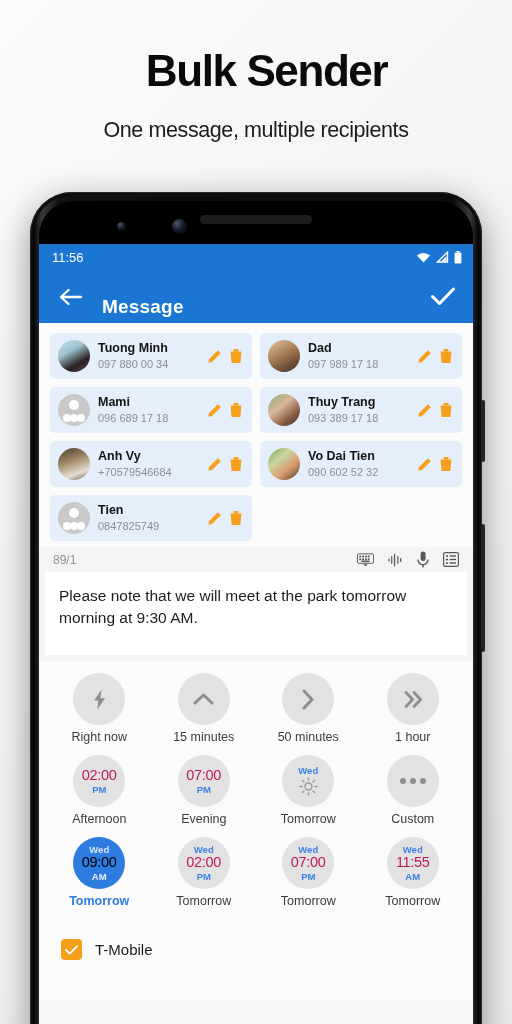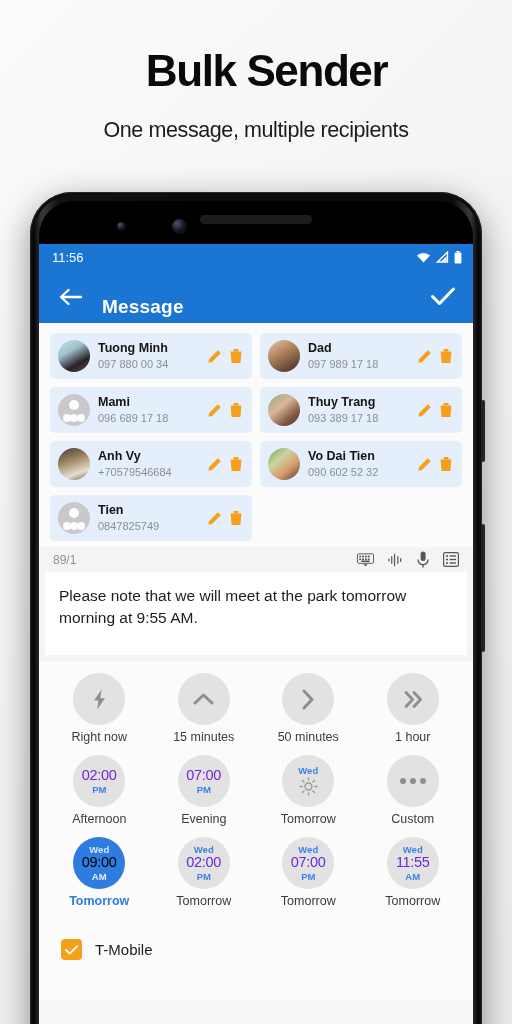--- a/index.html
+++ b/index.html
@@ -126,21 +126,21 @@
     padding-bottom: 11px;
   }
   .circ {
     width: 52px; height: 52px; border-radius: 50%; background: #e2e2e2;
     display: flex; flex-direction: column; align-items: center; justify-content: center;
     color: #8e8e8e; line-height: 1;
   }
   .circ.sel { background: #2f7ce0; }
   .circ-day { font-size: 9.5px; font-weight: bold; color: #3b82e8; margin-bottom: 1px; }
   .circ.sel .circ-day { color: #d7e7fb; }
-  .circ-time { font-size: 14.5px; color: #6d28d9; letter-spacing: -.3px; }
+  .circ-time { font-size: 14.5px; color: #be185d; letter-spacing: -.3px; }
   .circ.sel .circ-time { color: #000000; font-weight: normal; }
   .circ-mer { font-size: 9.5px; font-weight: bold; color: #3b82e8; margin-top: 2px; }
   .circ.sel .circ-mer { color: #e3effc; }
   .slabel { font-size: 12.5px; color: #3c3c3c; }
   .slabel.sel { color: #2f7ce0; font-weight: bold; }
   .dots { display: flex; gap: 4px; }
   .dots i { width: 6px; height: 6px; border-radius: 50%; background: #8e8e8e; display: block; }
 
   
   .carrier { background: #fbfbfb; padding: 14px 0 0 22px; display: flex; align-items: center; gap: 13px; }
@@ -352,21 +352,21 @@
                 <circle cx="4" cy="7.5" r="1.1"></circle>
                 <circle cx="4" cy="11" r="1.1"></circle>
                 <rect x="6.6" y="3.3" width="6.4" height="1.4"></rect>
                 <rect x="6.6" y="6.8" width="6.4" height="1.4"></rect>
                 <rect x="6.6" y="10.3" width="6.4" height="1.4"></rect>
               </g>
           </svg>
         </span>
       </div>
       <div class="msgbox">
-        <div class="msgtext">Please note that we will meet at the park tomorrow morning at 9:55 AM.</div>
+        <div class="msgtext">Please note that we will meet at the park tomorrow morning at 9:30 AM.</div>
       </div>
     </div>
 
     <div class="sched">
 
       <div class="srow">
         <div class="scell">
           <div class="circ">
             <svg width="15" height="21" viewBox="0 0 15 21">
                 <path d="M9.6 0.6 2 11.4h4.4L5.2 20.4 13 9.2H8.4z" fill="#8e8e8e"></path>

